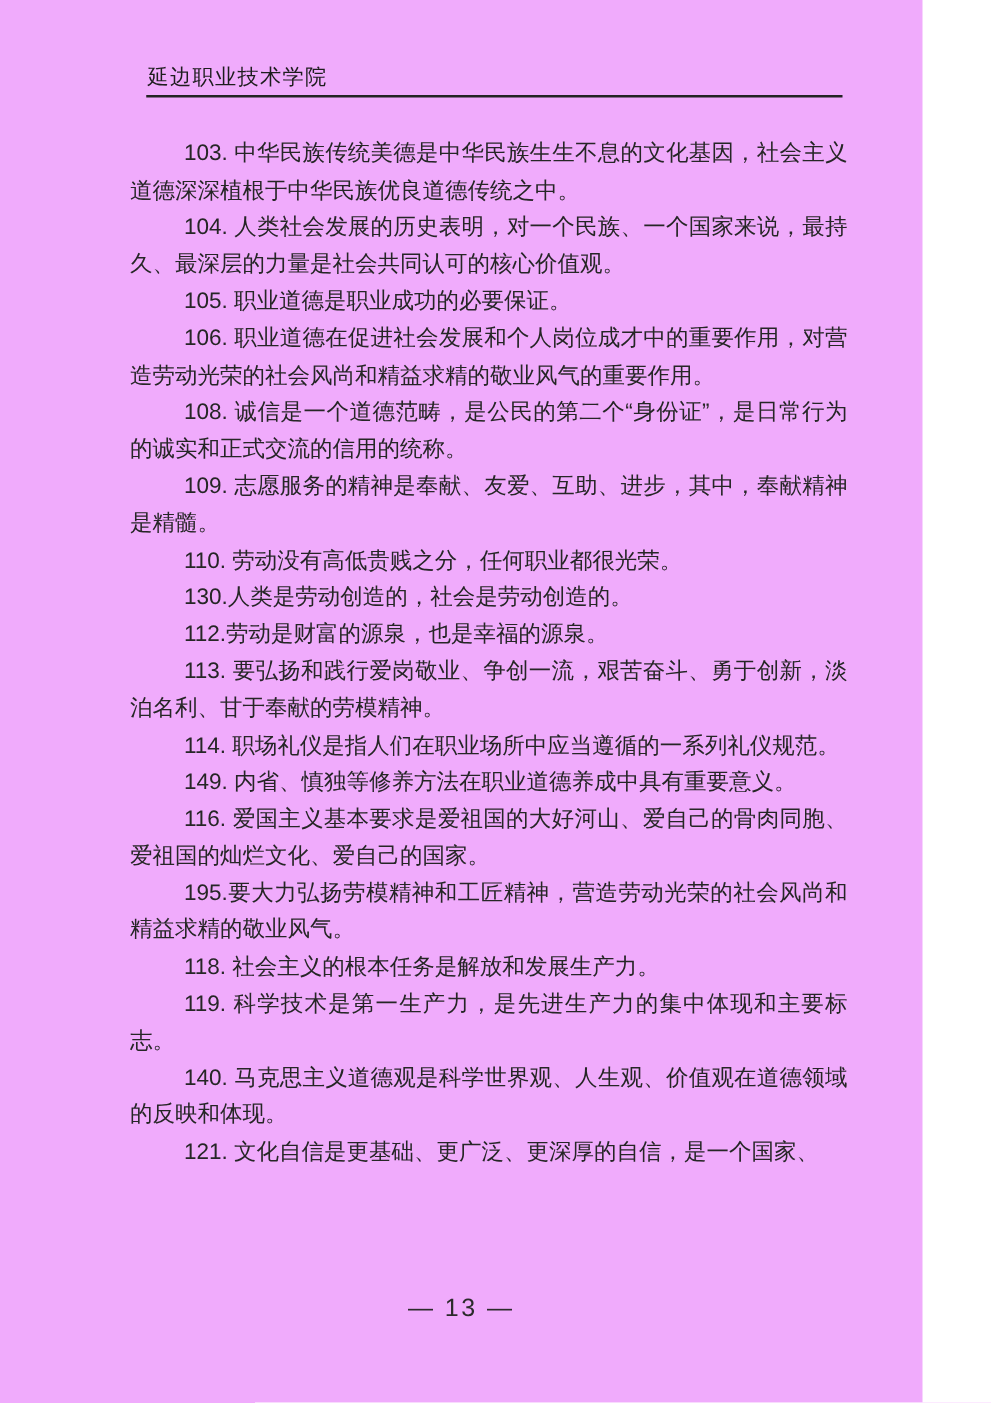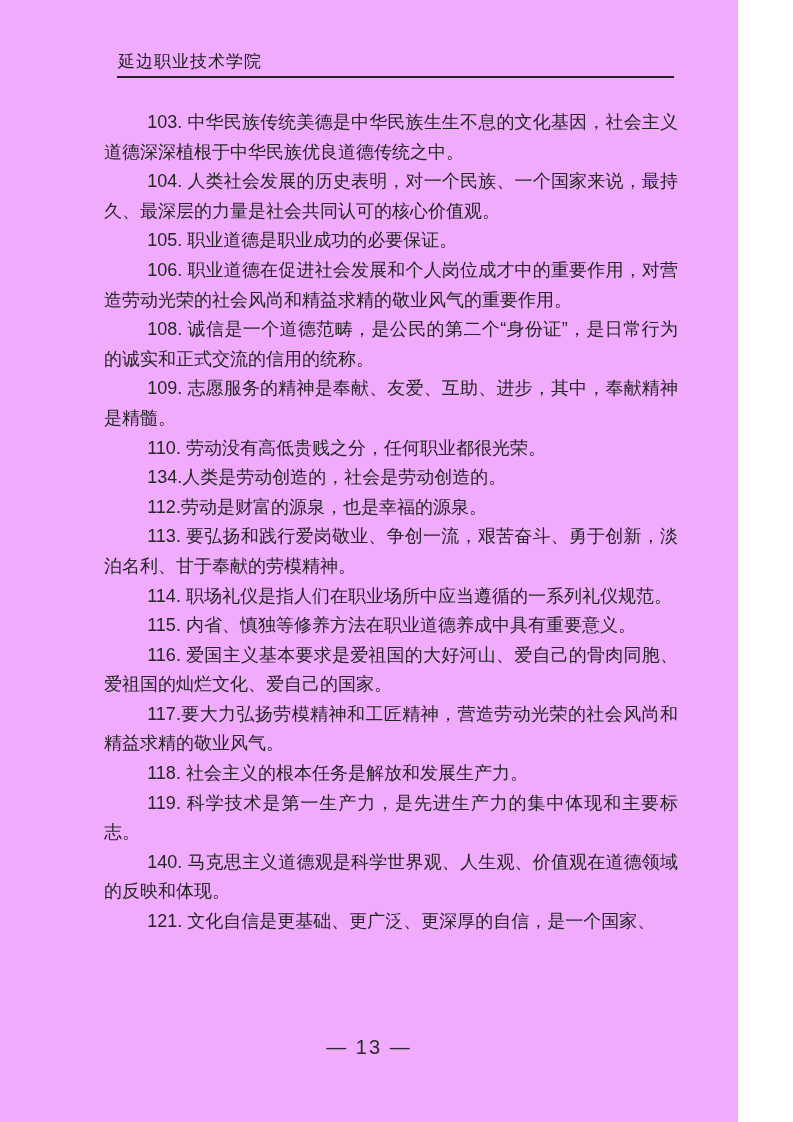--- a/index.html
+++ b/index.html
@@ -76,27 +76,27 @@
 
   <div class="doc-body" id="items-container">
 
   <p class="item">103. 中华民族传统美德是中华民族生生不息的文化基因，社会主义道德深深植根于中华民族优良道德传统之中。</p>
       <p class="item">104. 人类社会发展的历史表明，对一个民族、一个国家来说，最持久、最深层的力量是社会共同认可的核心价值观。</p>
       <p class="item">105. 职业道德是职业成功的必要保证。</p>
       <p class="item">106. 职业道德在促进社会发展和个人岗位成才中的重要作用，对营造劳动光荣的社会风尚和精益求精的敬业风气的重要作用。</p>
       <p class="item">108. 诚信是一个道德范畴，是公民的第二个“身份证”，是日常行为的诚实和正式交流的信用的统称。</p>
       <p class="item">109. 志愿服务的精神是奉献、友爱、互助、进步，其中，奉献精神是精髓。</p>
       <p class="item">110. 劳动没有高低贵贱之分，任何职业都很光荣。</p>
-      <p class="item">134.人类是劳动创造的，社会是劳动创造的。</p>
+      <p class="item">130.人类是劳动创造的，社会是劳动创造的。</p>
       <p class="item">112.劳动是财富的源泉，也是幸福的源泉。</p>
       <p class="item">113. 要弘扬和践行爱岗敬业、争创一流，艰苦奋斗、勇于创新，淡泊名利、甘于奉献的劳模精神。</p>
       <p class="item">114. 职场礼仪是指人们在职业场所中应当遵循的一系列礼仪规范。</p>
-      <p class="item">115. 内省、慎独等修养方法在职业道德养成中具有重要意义。</p>
+      <p class="item">149. 内省、慎独等修养方法在职业道德养成中具有重要意义。</p>
       <p class="item">116. 爱国主义基本要求是爱祖国的大好河山、爱自己的骨肉同胞、爱祖国的灿烂文化、爱自己的国家。</p>
-      <p class="item">117.要大力弘扬劳模精神和工匠精神，营造劳动光荣的社会风尚和精益求精的敬业风气。</p>
+      <p class="item">195.要大力弘扬劳模精神和工匠精神，营造劳动光荣的社会风尚和精益求精的敬业风气。</p>
       <p class="item">118. 社会主义的根本任务是解放和发展生产力。</p>
       <p class="item">119. 科学技术是第一生产力，是先进生产力的集中体现和主要标志。</p>
       <p class="item">140. 马克思主义道德观是科学世界观、人生观、价值观在道德领域的反映和体现。</p>
       <p class="item">121. 文化自信是更基础、更广泛、更深厚的自信，是一个国家、</p>
     </div>
 
   <div class="page-footer">
     <span>— 13 —</span>
   </div>
 

